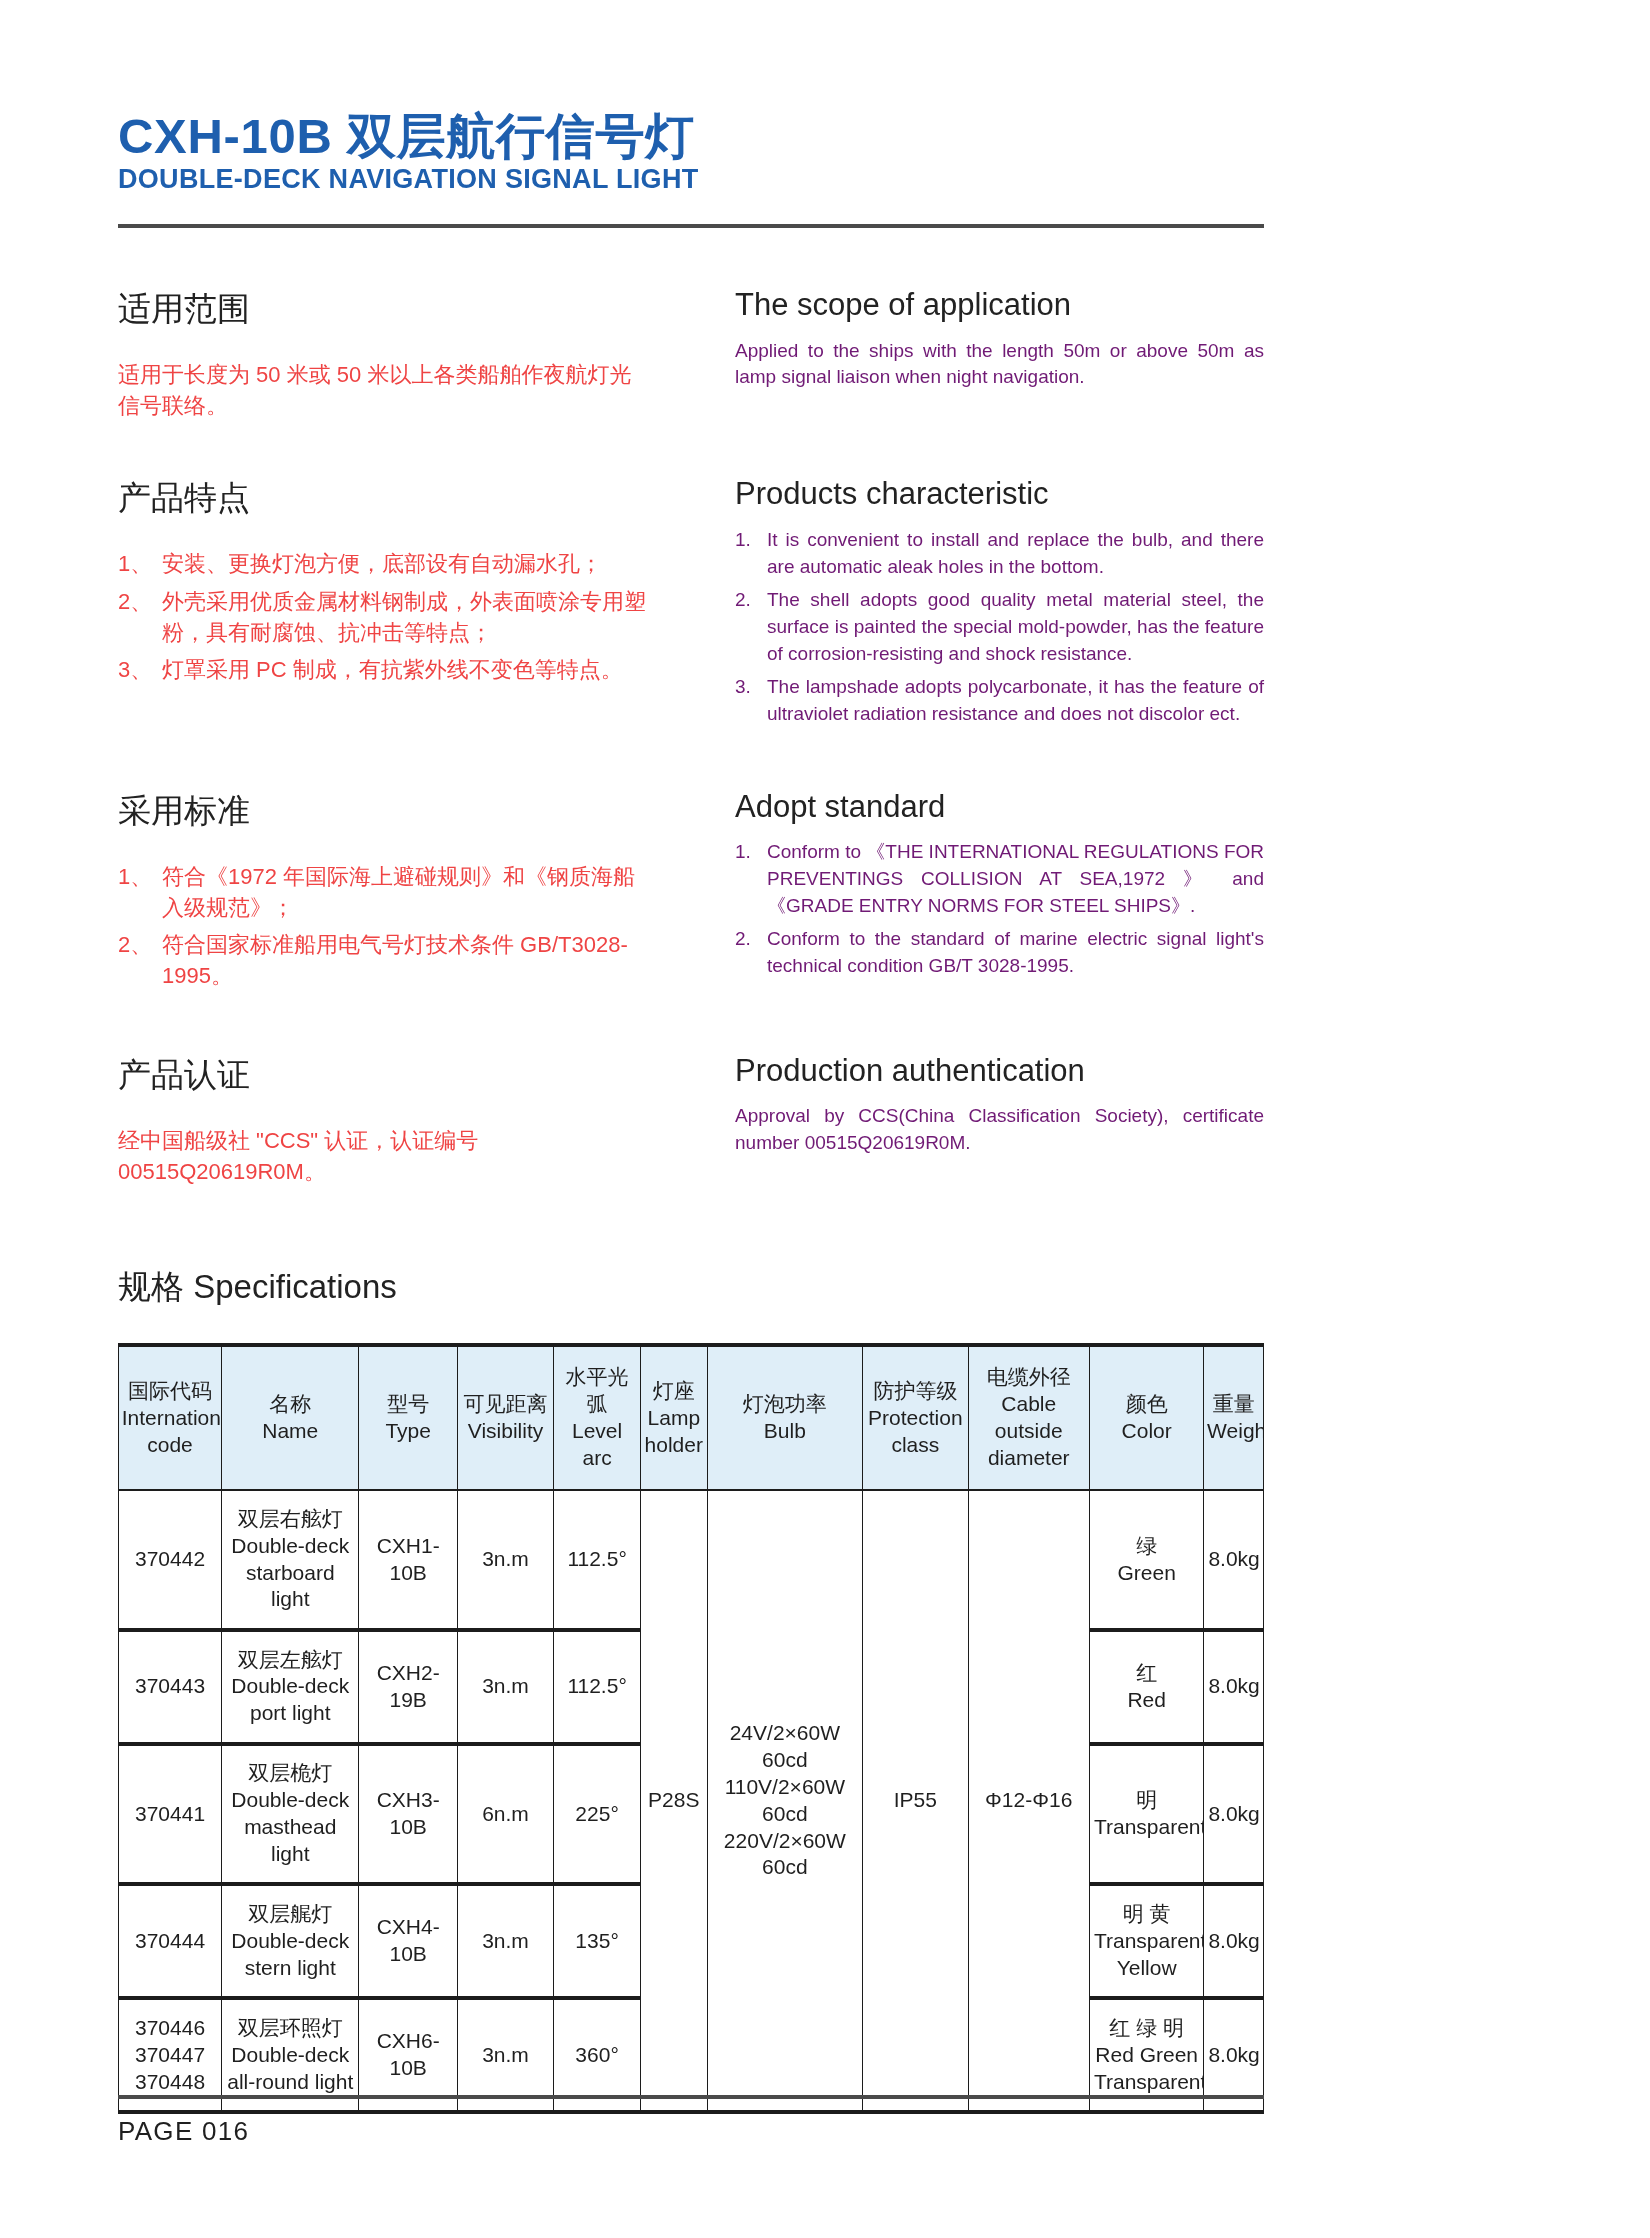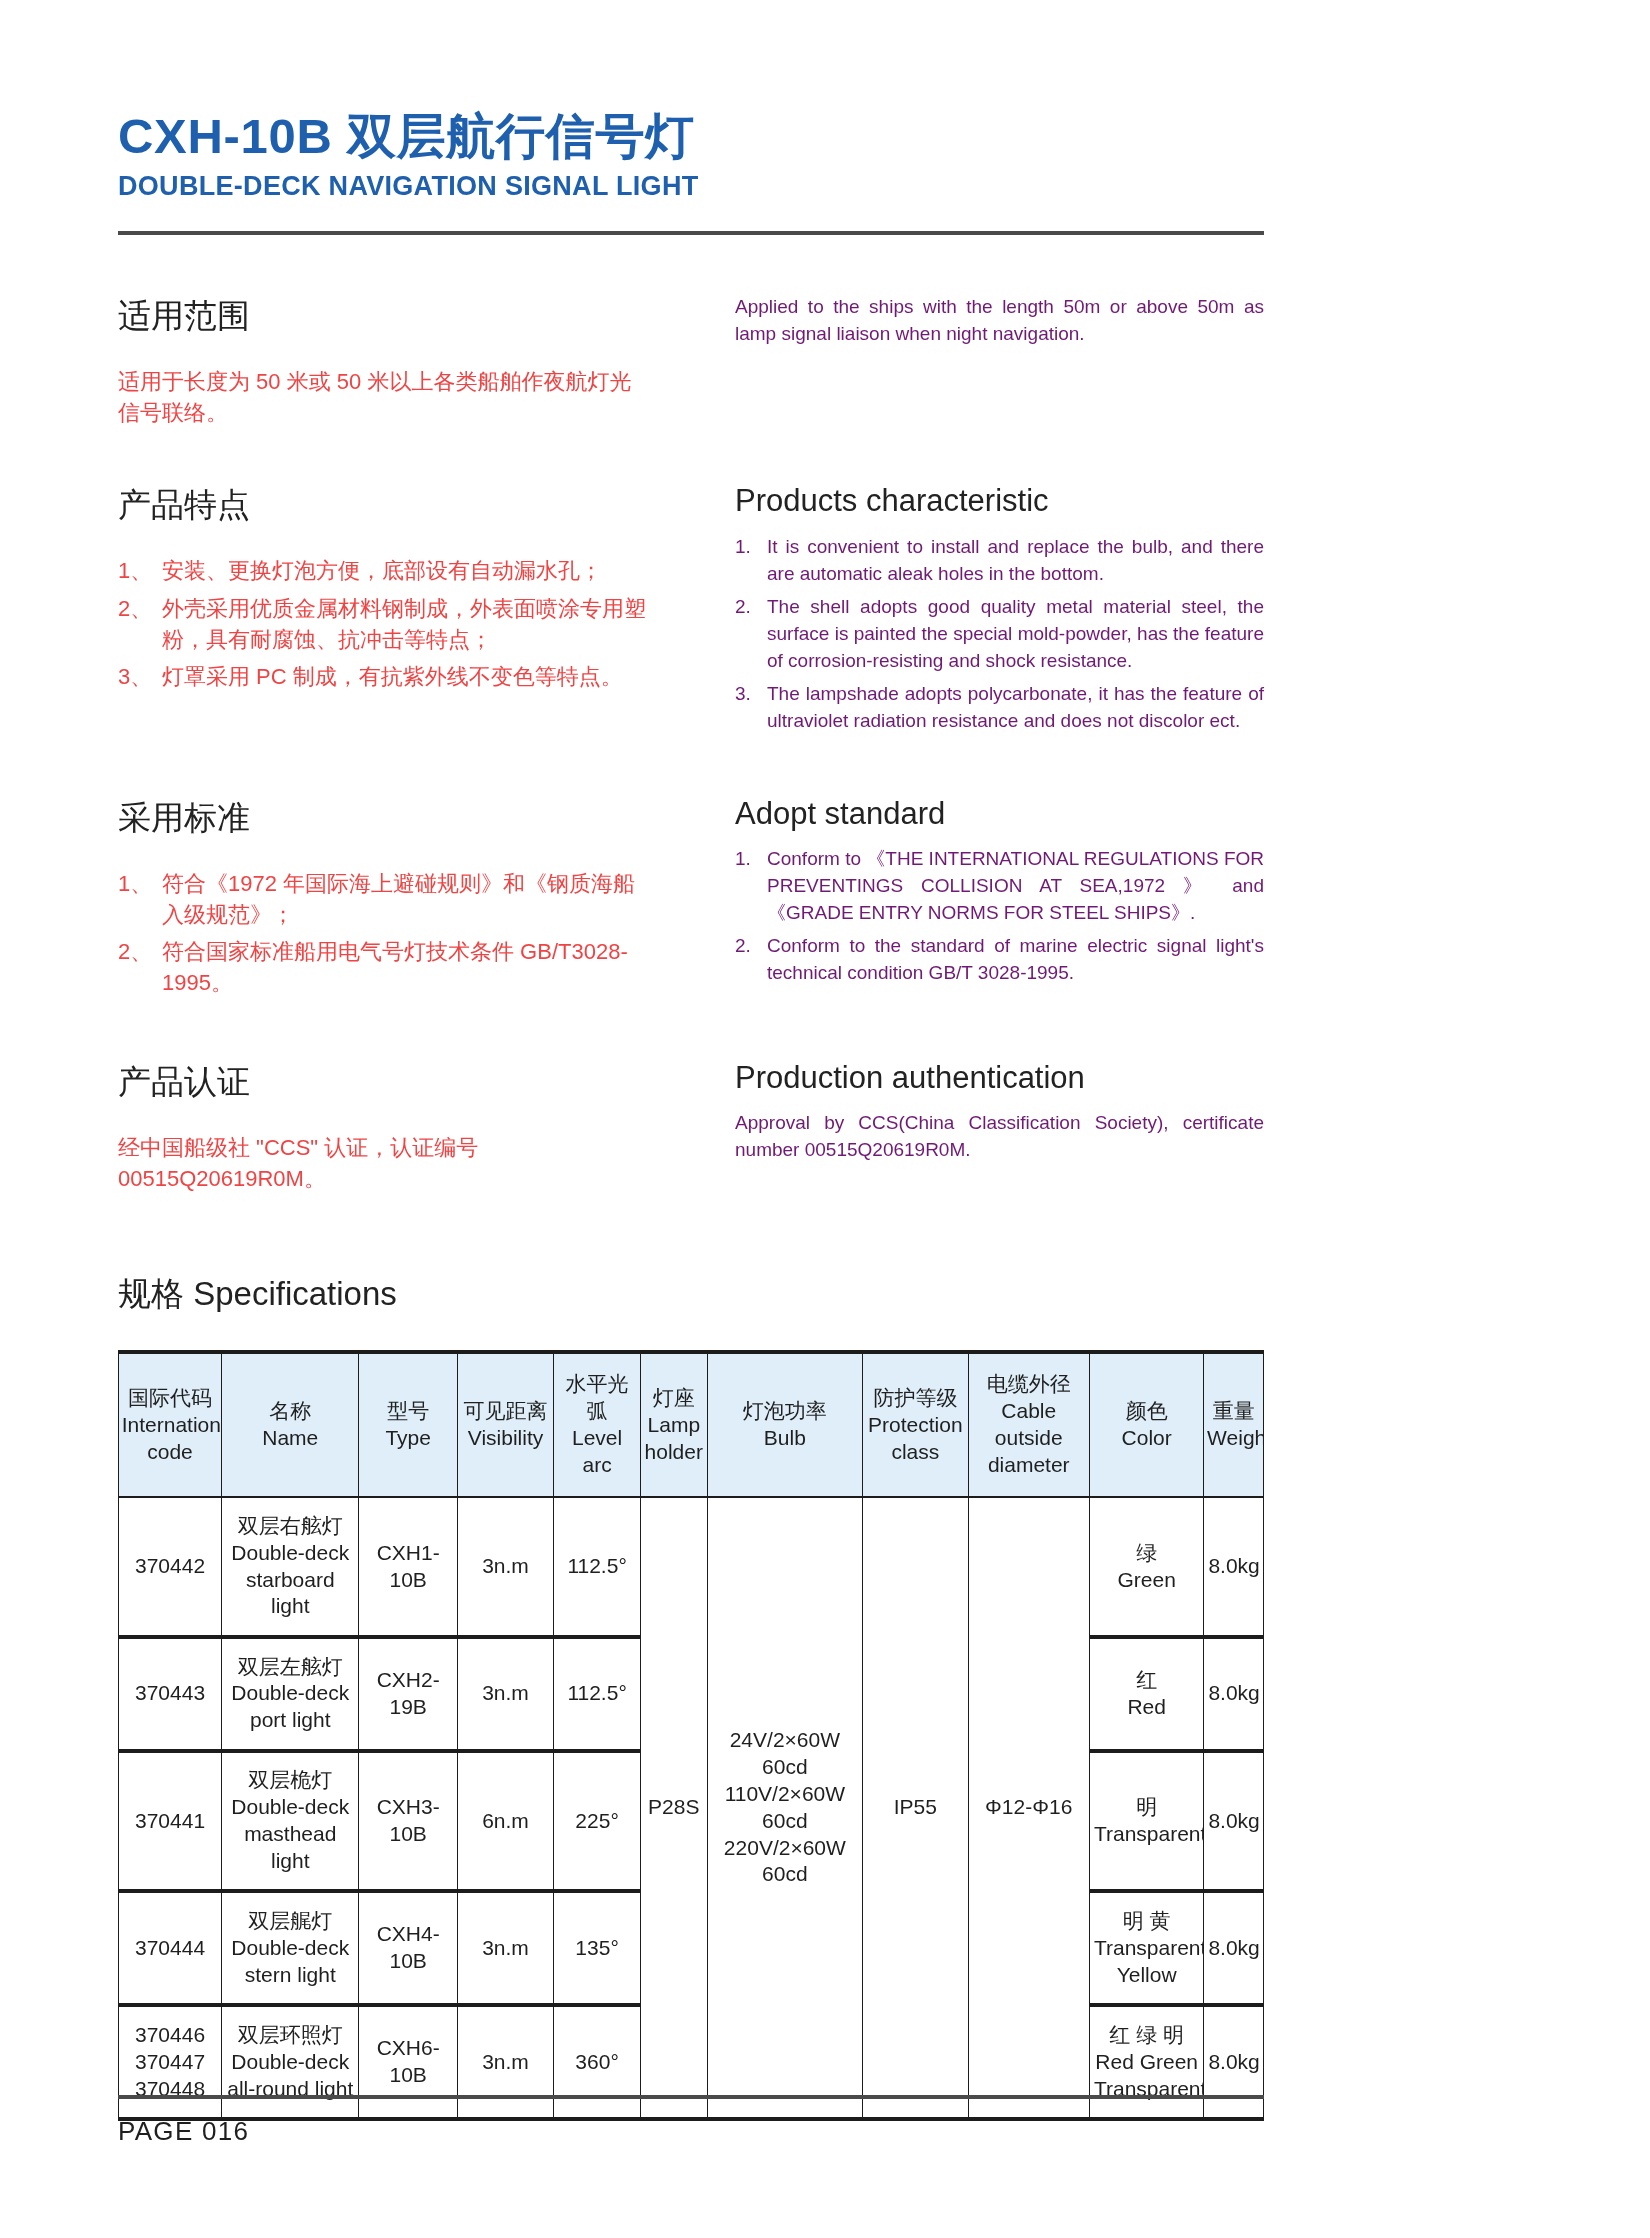--- a/index.html
+++ b/index.html
@@ -9,21 +9,21 @@
     background:#ffffff;
     font-family:"Liberation Sans","DejaVu Sans",sans-serif;
     color:#1f1f1f;
     overflow:hidden;
   }
   .content { padding:0 118px; }
 
   
   .title-block { padding-top:110px; }
   .title-zh { font-size:49px; font-weight:bold; color:#1e5fae; letter-spacing:0.7px; line-height:1.08; }
-  .title-en { font-size:27px; font-weight:bold; color:#1e5fae; letter-spacing:0.3px; margin-top:8px; }
+  .title-en { font-size:27px; font-weight:bold; color:#1e5fae; letter-spacing:0.3px; margin-top:1px; }
   .rule { height:4px; background:#4a4a4a; margin-top:29px; }
 
   
   .sections { display:grid; grid-template-columns:1fr 1fr; column-gap:88px; row-gap:55px; margin-top:59px; }
   .sec { min-width:0; }
   .sec-title-zh { font-size:33px; font-weight:normal; margin:0 0 27px 0; color:#222; }
   .sec-title-en { font-size:31px; font-weight:normal; margin:0 0 14.6px 0; color:#222; }
   .body-zh { font-size:22px; line-height:1.42; color:#ef4444; }
   .body-en { font-size:19px; line-height:1.42; color:#701a75; text-align:justify; }
   .li { display:flex; margin-bottom:6px; }
@@ -64,20 +64,21 @@
       <div class="rule"></div>
     </div>
 
     <div class="sections">
 
       <div class="sec">
         <h3 class="sec-title-zh">适用范围</h3>
         <div class="body-zh">适用于长度为 50 米或 50 米以上各类船舶作夜航灯光信号联络。</div>
       </div>
       <div class="sec">
+        <h3 class="sec-title-en">The scope of application</h3>
         <div class="body-en">Applied to the ships with the length 50m or above 50m as lamp signal liaison when night navigation.</div>
       </div>
 
       <div class="sec">
         <h3 class="sec-title-zh">产品特点</h3>
         <div class="body-zh">
           <div class="li">
             <span class="num-zh">1、</span>
             <span class="txt">安装、更换灯泡方便，底部设有自动漏水孔；</span>
           </div>

